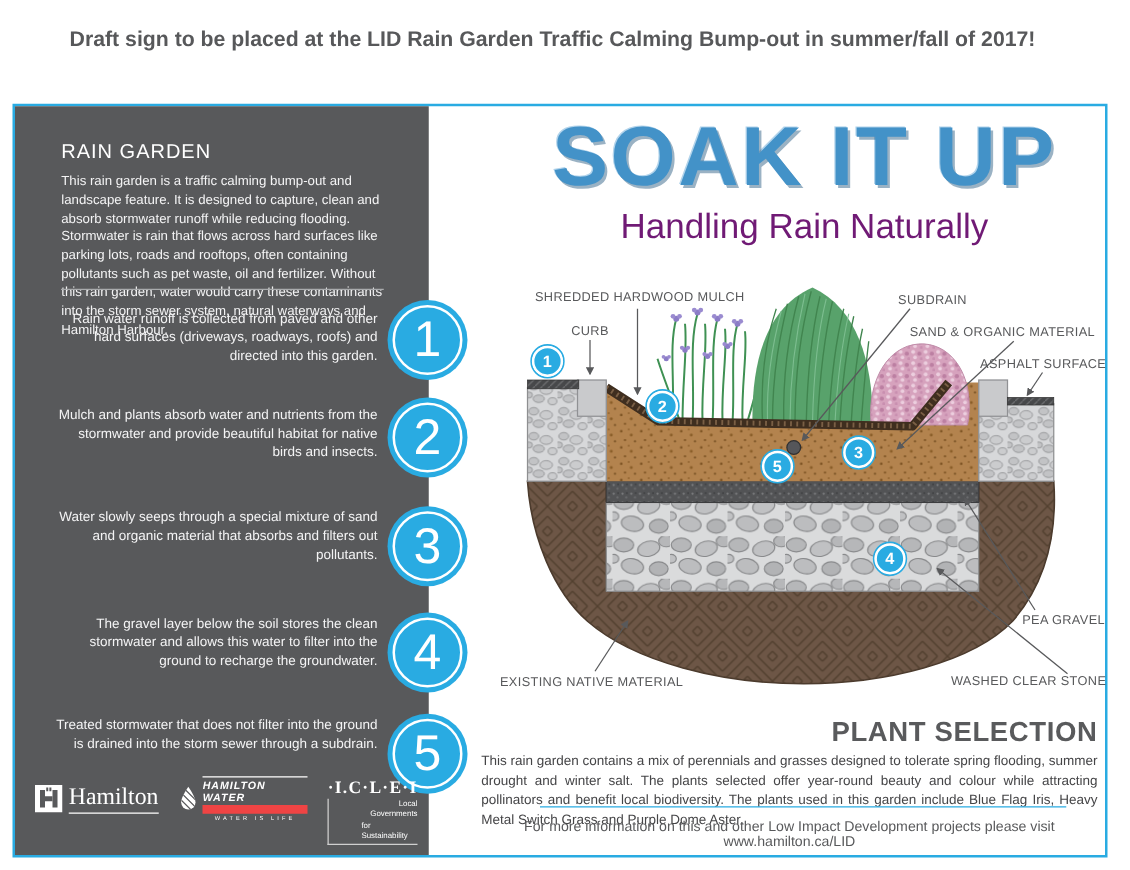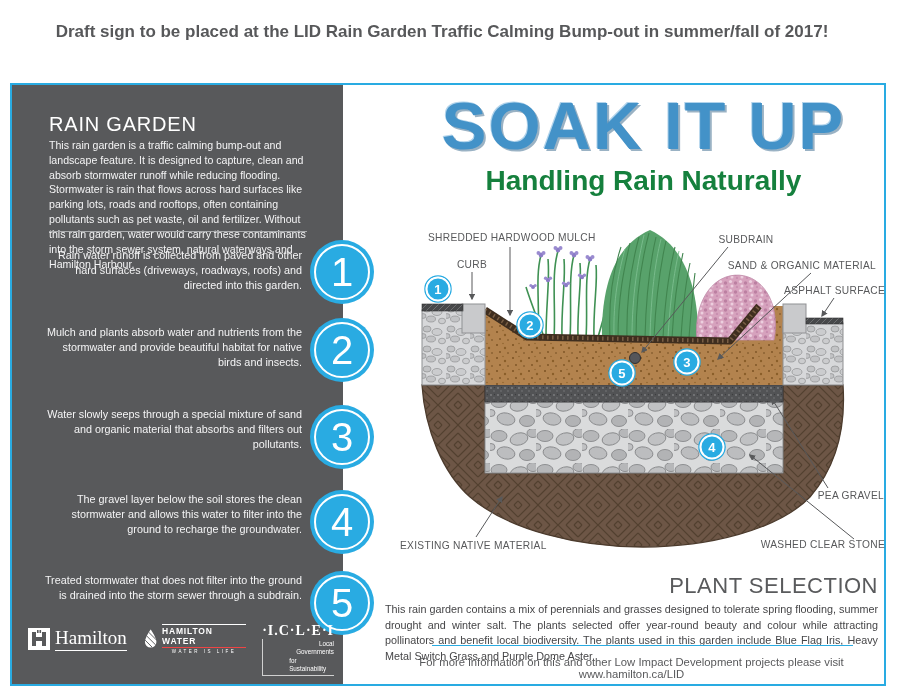--- a/index.html
+++ b/index.html
@@ -8,21 +8,21 @@
 
   .banner{position:absolute;top:22px;left:0;width:884px;text-align:center;
           font-size:17px;font-weight:bold;color:#57585a;}
 
   .sign{position:absolute;left:10px;top:83px;width:876px;height:603px;
         border:2px solid #29abe2;box-sizing:border-box;background:#fff;}
 
   
   .sidebar{position:absolute;left:0;top:0;width:331px;height:100%;background:#58595b;}
   .sb-title{position:absolute;left:37px;top:28px;margin:0;color:#fff;
-            font-size:20px;font-weight:normal;letter-spacing:.8px;}
+            font-size:16px;font-weight:normal;letter-spacing:.8px;}
   .sb-intro{position:absolute;left:37px;top:53px;width:258px;margin:0;color:#f4f4f5;
             font-size:10.6px;line-height:1.4;}
   .sb-divider{position:absolute;left:37px;top:146px;width:258px;height:1px;background:#a9abad;}
   .step-text{position:absolute;left:30px;width:260px;text-align:right;color:#f4f4f5;
              font-size:10.8px;line-height:1.4;}
   .s1{top:163px}.s2{top:240px}.s3{top:322px}.s4{top:407px}.s5{top:488px}
 
   .big-circle{position:absolute;left:298px;width:64px;height:64px;border-radius:50%;
               background:#29abe2;display:flex;align-items:center;justify-content:center;}
   .big-circle::before{content:"";position:absolute;inset:4px;border:2px solid #fff;border-radius:50%;}
@@ -31,41 +31,41 @@
 
   
   .logos{position:absolute;left:16px;bottom:8px;width:306px;display:flex;
          align-items:center;gap:16px;}
   .logo-ham{display:flex;align-items:center;gap:5px;}
   .ham-text{font-family:"Liberation Serif",serif;color:#fff;font-size:19px;
             border-bottom:1px solid #fff;padding-bottom:1px;}
   .logo-hw{display:flex;align-items:center;gap:4px;}
   .hw-col{display:flex;flex-direction:column;align-items:center;}
   .hw-name{color:#fff;font-size:8.5px;font-weight:bold;letter-spacing:.8px;
-           border-top:1px solid #fff;border-bottom:1px solid #ef4444;padding:1px 0;}
+           border-top:1px solid #fff;border-bottom:7px solid #ef4444;padding:1px 0;font-style:italic;}
   .hw-tag{color:#fff;font-size:4.5px;letter-spacing:2.5px;margin-top:1px;}
   .logo-iclei{display:flex;flex-direction:column;align-items:flex-end;margin-top:21px;}
   .iclei-top{font-family:"Liberation Serif",serif;color:#fff;font-size:14px;
              font-weight:bold;letter-spacing:1px;}
   .iclei-sub{border-left:1px solid #d0d0d0;border-bottom:1px solid #d0d0d0;
              padding:1px 0 2px 26px;display:flex;flex-direction:column;
              align-items:flex-end;color:#fff;font-size:6.3px;line-height:1.3;}
 
   
   .title-wrap{position:absolute;left:408px;right:17px;top:4px;text-align:center;}
   .main-title{margin:0;font-size:67px;font-weight:bold;letter-spacing:2px;line-height:1.1;
               color:#4392c8;
               text-shadow:2px 2px 0 rgba(31,84,125,.45),-1px -1px 0 rgba(125,182,221,.6);}
-  .main-sub{margin:2px 0 0 0;font-size:28px;font-weight:bold;color:#15803d;}
+  .main-sub{margin:2px 0 0 0;font-size:28px;font-weight:normal;color:#701a75;}
 
   .diagram{position:absolute;left:386px;top:140px;}
   .diagram text{fill:#58595b;font-size:10.2px;letter-spacing:.3px;}
 
   .plant-head{position:absolute;right:6px;top:488px;margin:0;color:#595a5c;
-              font-size:22px;font-weight:normal;letter-spacing:.5px;}
+              font-size:22px;font-weight:bold;letter-spacing:.5px;}
   .plant-body{position:absolute;left:373px;right:6px;top:517px;margin:0;color:#454547;
               font-size:10.8px;line-height:1.45;text-align:justify;}
   .blue-rule{position:absolute;left:420px;width:421px;top:560px;height:0;
              border-top:1.5px solid #29abe2;}
   .footer-note{position:absolute;left:373px;right:6px;top:571px;text-align:center;
                color:#58595b;font-size:11.3px;}
 </style>
 </head>
 <body>
 

